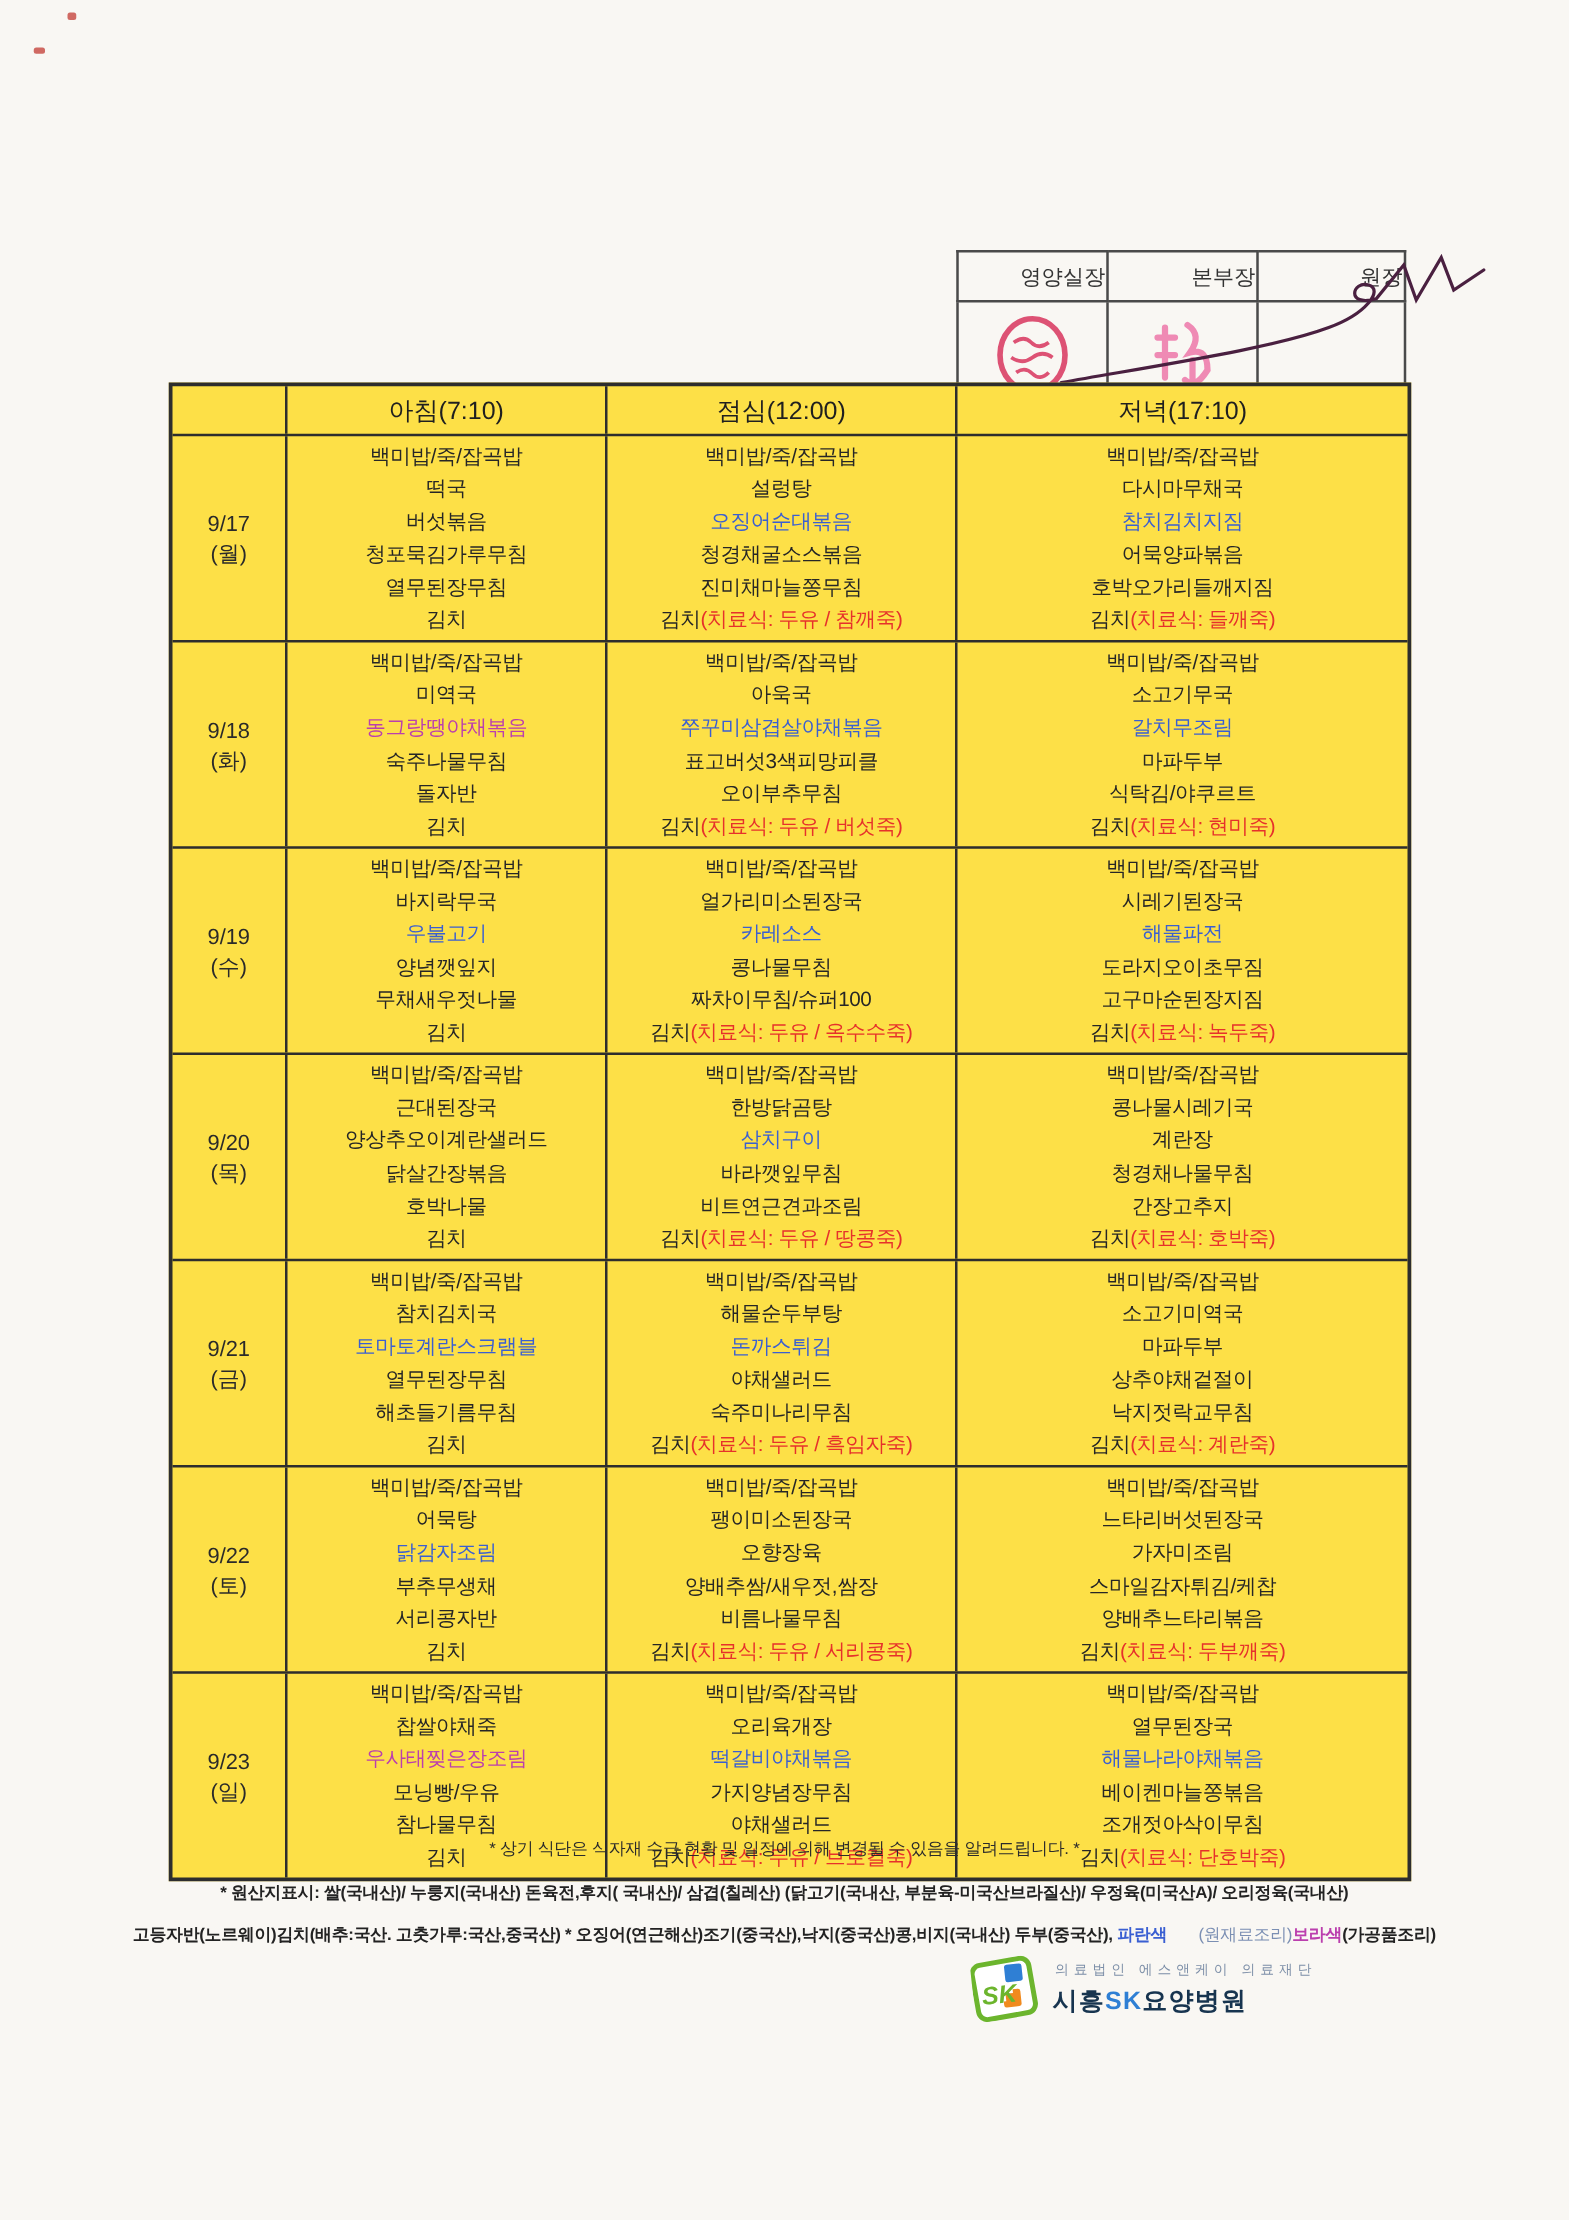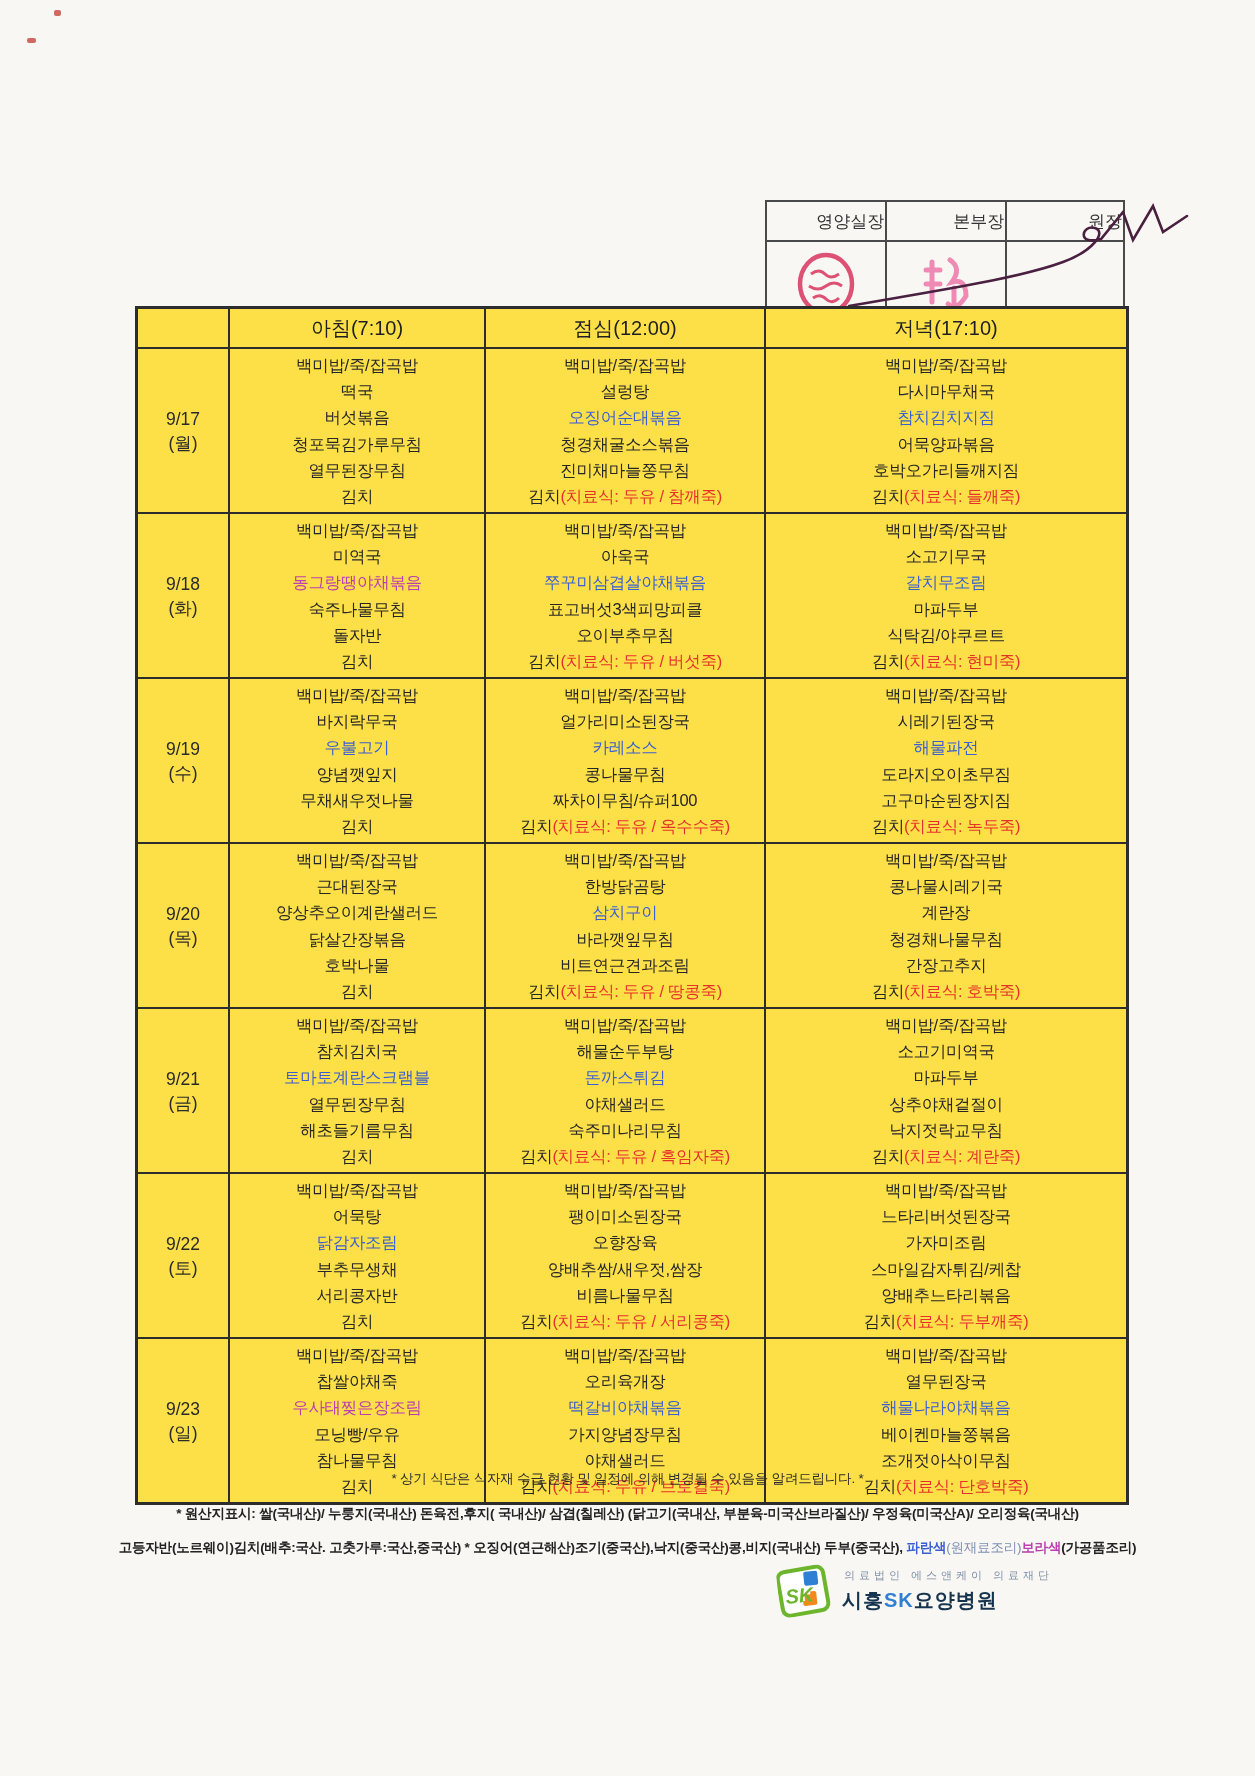--- a/index.html
+++ b/index.html
@@ -33,21 +33,21 @@
   .c-purple{color:var(--menu-purple);}
   .treat{color:var(--treat-red);}
 
   
   .fn{position:absolute;left:0;width:1255px;text-align:center;letter-spacing:-.2px;}
   .fn1{top:1470px;font-size:13.5px;color:#2b2b2b;}
   .fn2{top:1505px;font-size:13.5px;font-weight:bold;color:#222;}
   .fn3{top:1539px;font-size:13.5px;font-weight:bold;color:#222;}
   .seg-b{color:var(--menu-blue);margin-top:38px;}
   .seg-p{color:var(--menu-purple);}
-  .seg-bg{color:var(--note-gray);font-weight:normal;}
+  .seg-bg{color:var(--note-gray);font-weight:normal;padding-left:25px;}
 
   
   .logo{position:absolute;left:778px;top:1566px;display:flex;align-items:flex-start;gap:12px;}
   .logo-mark{width:52px;height:50px;transform:rotate(-6deg);}
   .logo-text{display:flex;flex-direction:column;}
   .logo-foundation{font-size:11px;letter-spacing:4px;color:#7d8fa8;margin:2px 0 4px 2px;}
   .logo-hospital{font-size:20px;font-weight:bold;letter-spacing:1px;color:var(--logo-navy);}
   .logo-hospital .sk{color:var(--logo-blue);}
 </style>
 </head>

